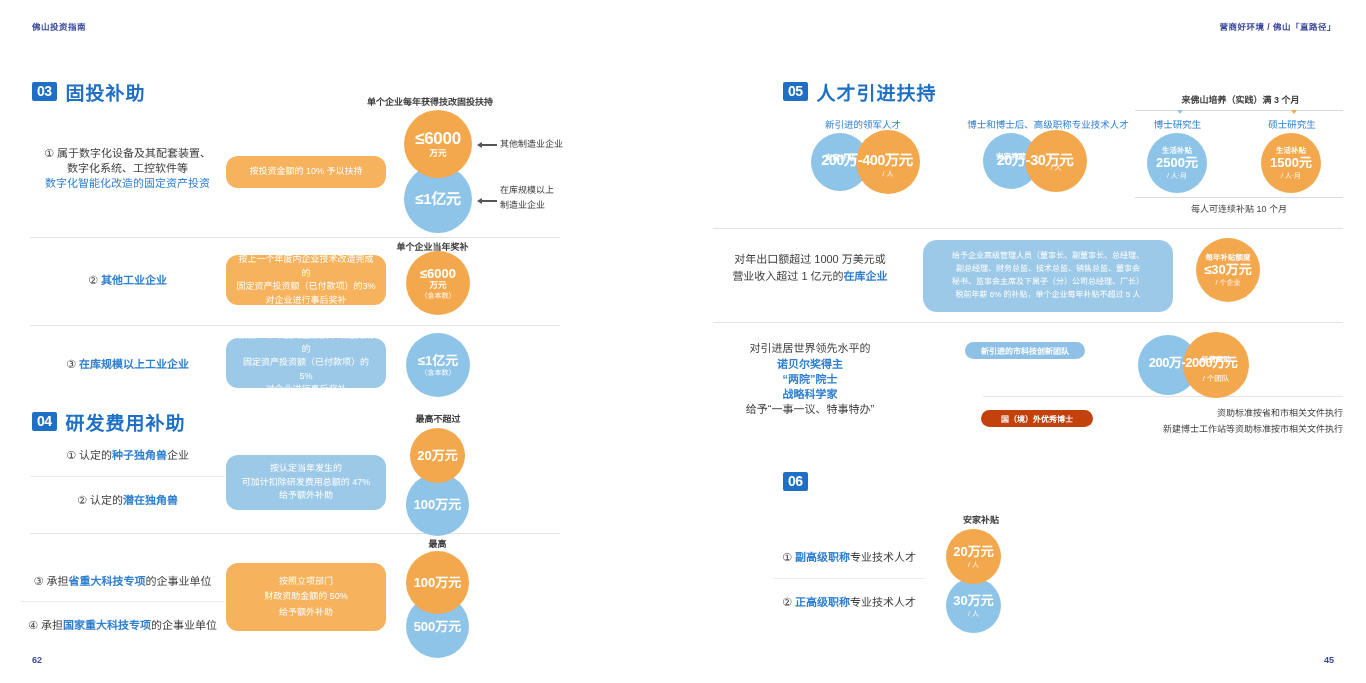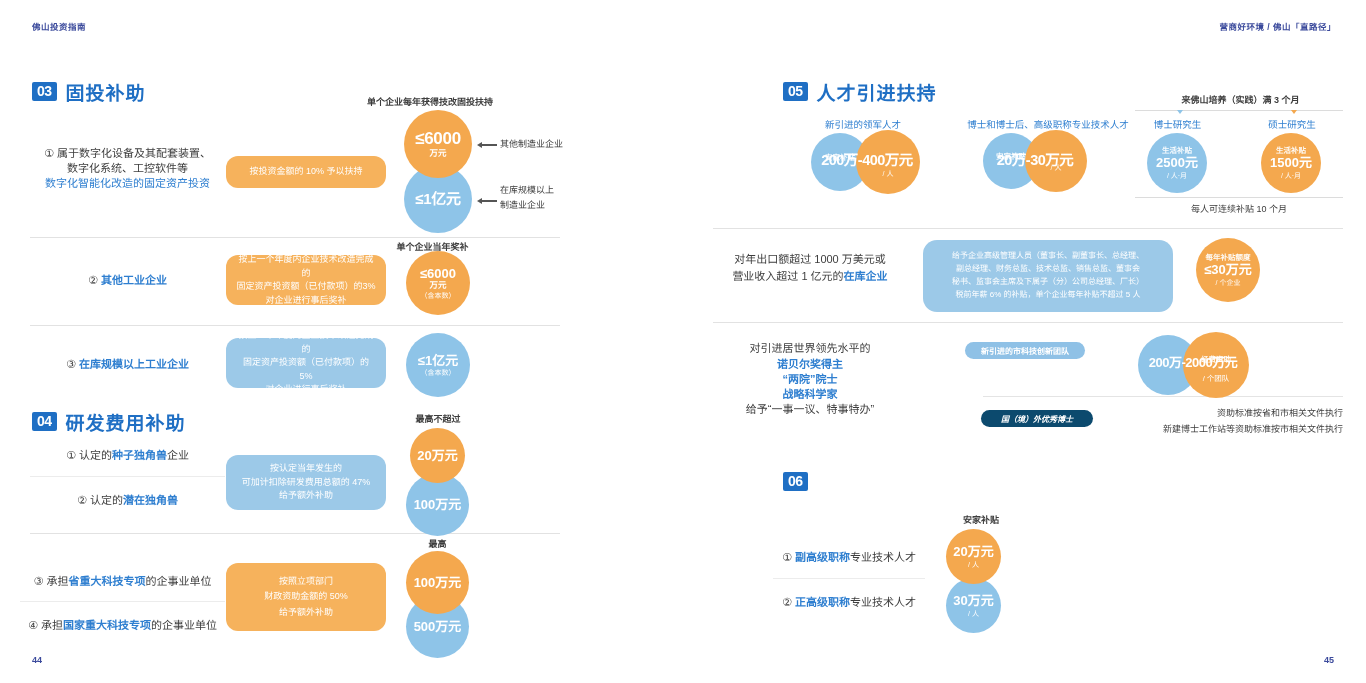--- a/index.html
+++ b/index.html
@@ -55,21 +55,21 @@
   .box.orange{background:#f6b25c;}
   .box.blue{background:#9cc9e8;}
 
   
   .pill{
     position:absolute;border-radius:11px;color:#fff;font-size:9px;font-weight:bold;
     display:flex;align-items:center;justify-content:center;white-space:nowrap;
     padding:0 12px;box-sizing:border-box;
   }
   .pill.blue{background:#8fc1e6;}
-  .pill.orange{background:#0c4a6e;font-style:italic;}
+  .pill.orange{background:#c2410c;}
 
   
   .circ{
     position:absolute;border-radius:50%;color:#fff;
     display:flex;flex-direction:column;align-items:center;justify-content:center;
     text-align:center;line-height:1.05;
   }
   .circ.orange{background:#f4a84e;}
   .circ.blue{background:#8ec4e8;}
   .circ .big{font-size:17px;font-weight:bold;letter-spacing:-.3px;}
@@ -100,21 +100,21 @@
         border-left:3px solid transparent;border-right:3px solid transparent;}
   .tick.blue{border-top:4px solid #8ec4e8;}
   .tick.orange{border-top:4px solid #f4a84e;}
 </style>
 </head>
 <body>
 
 <div class="page page-left">
 
   <div class="runhead runhead-left">佛山投资指南</div>
-  <div class="folio folio-left">44</div>
+  <div class="folio folio-left">62</div>
 
   <div class="sec-head" style="left:32px;top:78px;">
     <span class="sec-num">03</span>
     <span class="sec-title">固投补助</span>
   </div>
 
   <div class="col-head" style="left:305px;top:95px;width:250px;">单个企业每年获得技改固投扶持</div>
 
   <div class="lbl" style="left:30px;top:145px;width:195px;">① 属于数字化设备及其配套装置、</div>
   <div class="lbl" style="left:30px;top:160px;width:195px;">数字化系统、工控软件等</div>

